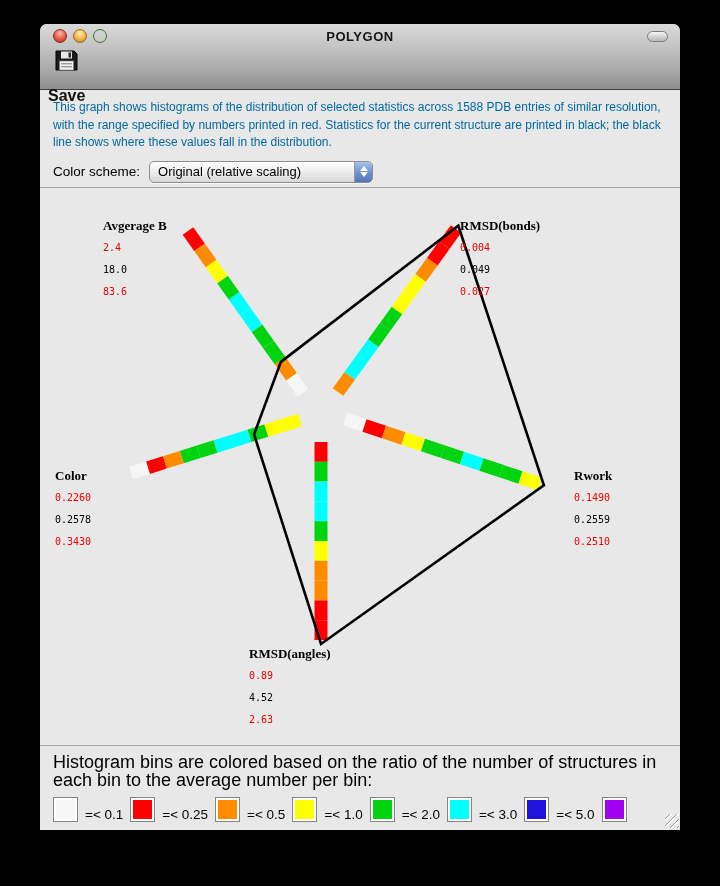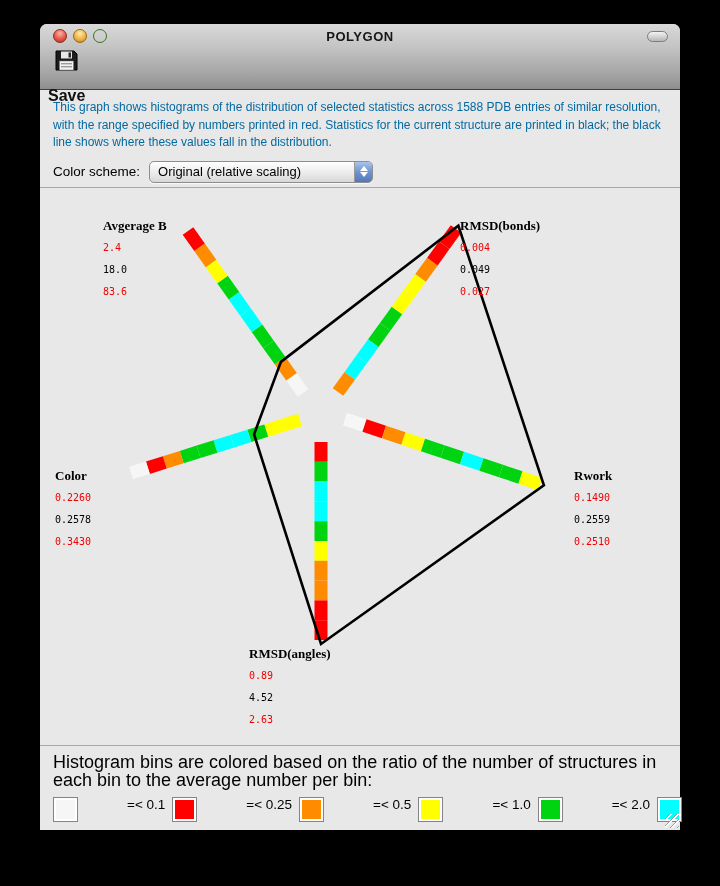--- a/index.html
+++ b/index.html
@@ -59,21 +59,21 @@
   .plot svg{position:absolute;left:0;top:0;}
   .axis-block{position:absolute;white-space:nowrap;}
   .axis-title{font-family:"Liberation Serif", serif;font-weight:bold;font-size:13px;color:#000;line-height:19px;margin-bottom:2px;}
   .axis-val{font-family:"DejaVu Sans Mono", monospace;font-size:10px;line-height:22px;}
   .axis-val.red{color:#f00000;}
   .axis-val.black{color:#000;}
   
   .legendbar{height:83px;box-sizing:border-box;padding:8px 13px 0;position:relative;}
   .legend-text{width:618px;font-size:18px;line-height:17.5px;color:#000;}
   .bins{display:flex;align-items:center;margin-top:8px;}
-  .bin{display:flex;align-items:flex-start;margin-right:7px;gap:42px;}
+  .bin{display:flex;align-items:flex-end;margin-right:7px;}
   .swatch{width:19px;height:19px;padding:2px;background:#fff;border:1px solid #848484;}
   .swatch .inner{width:100%;height:100%;}
   .bin .bin-label{font-size:13.5px;color:#000;margin-left:7px;white-space:nowrap;}
   .grip{
     position:absolute;right:1px;bottom:1px;width:14px;height:14px;
     background:repeating-linear-gradient(135deg,transparent 0 3px,#9a9a9a 3px 4px,#fdfdfd 4px 5px);
   }
 </style>
 </head>
 <body>

